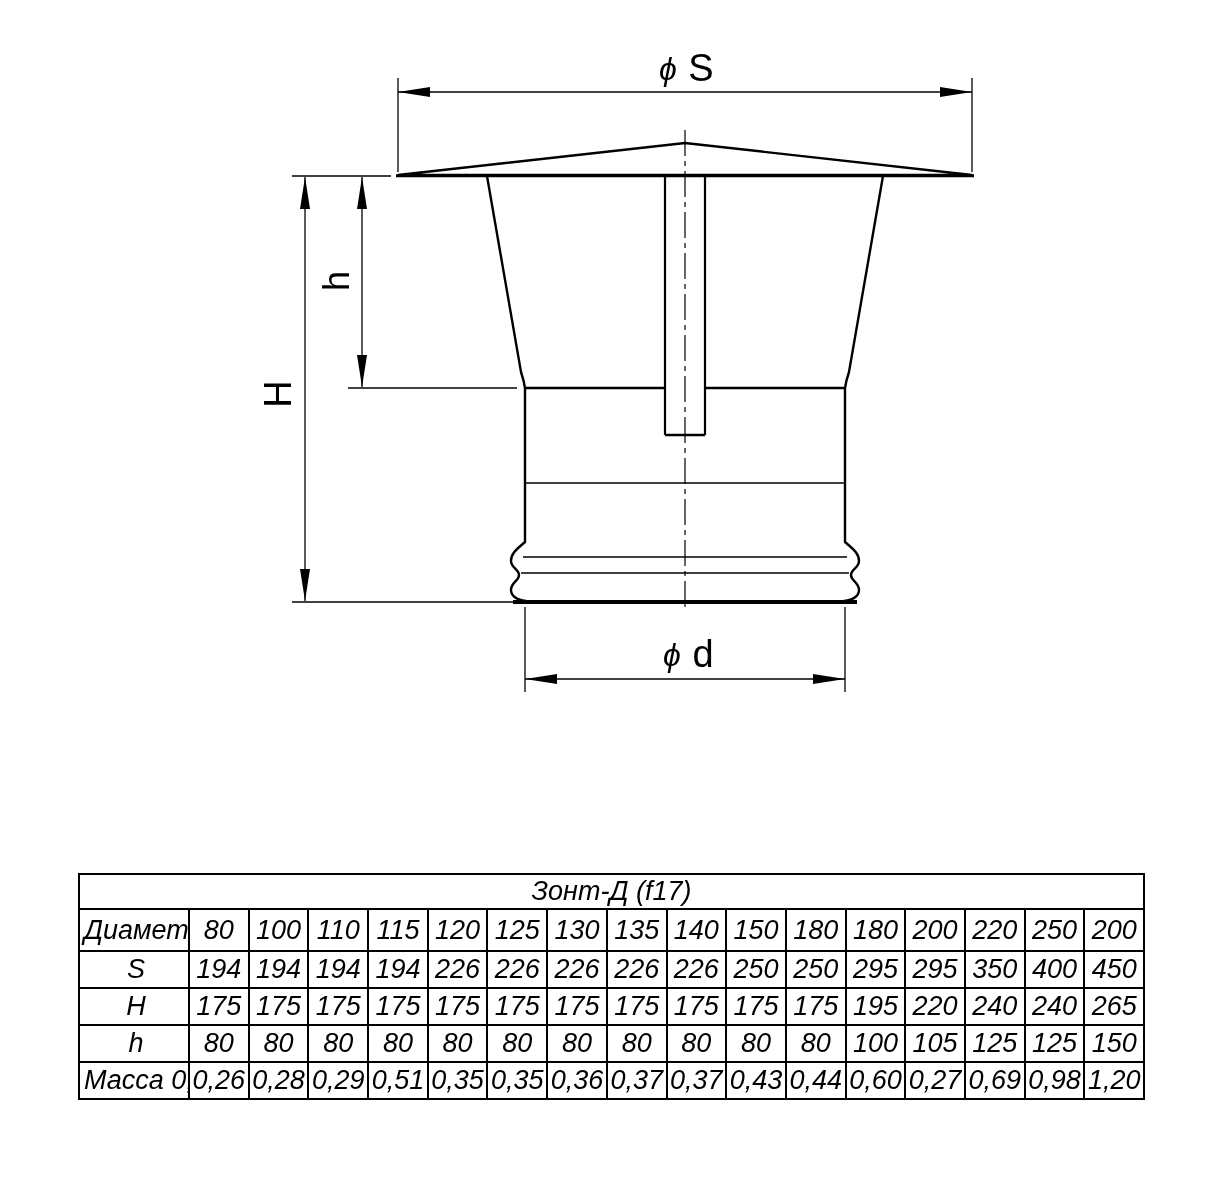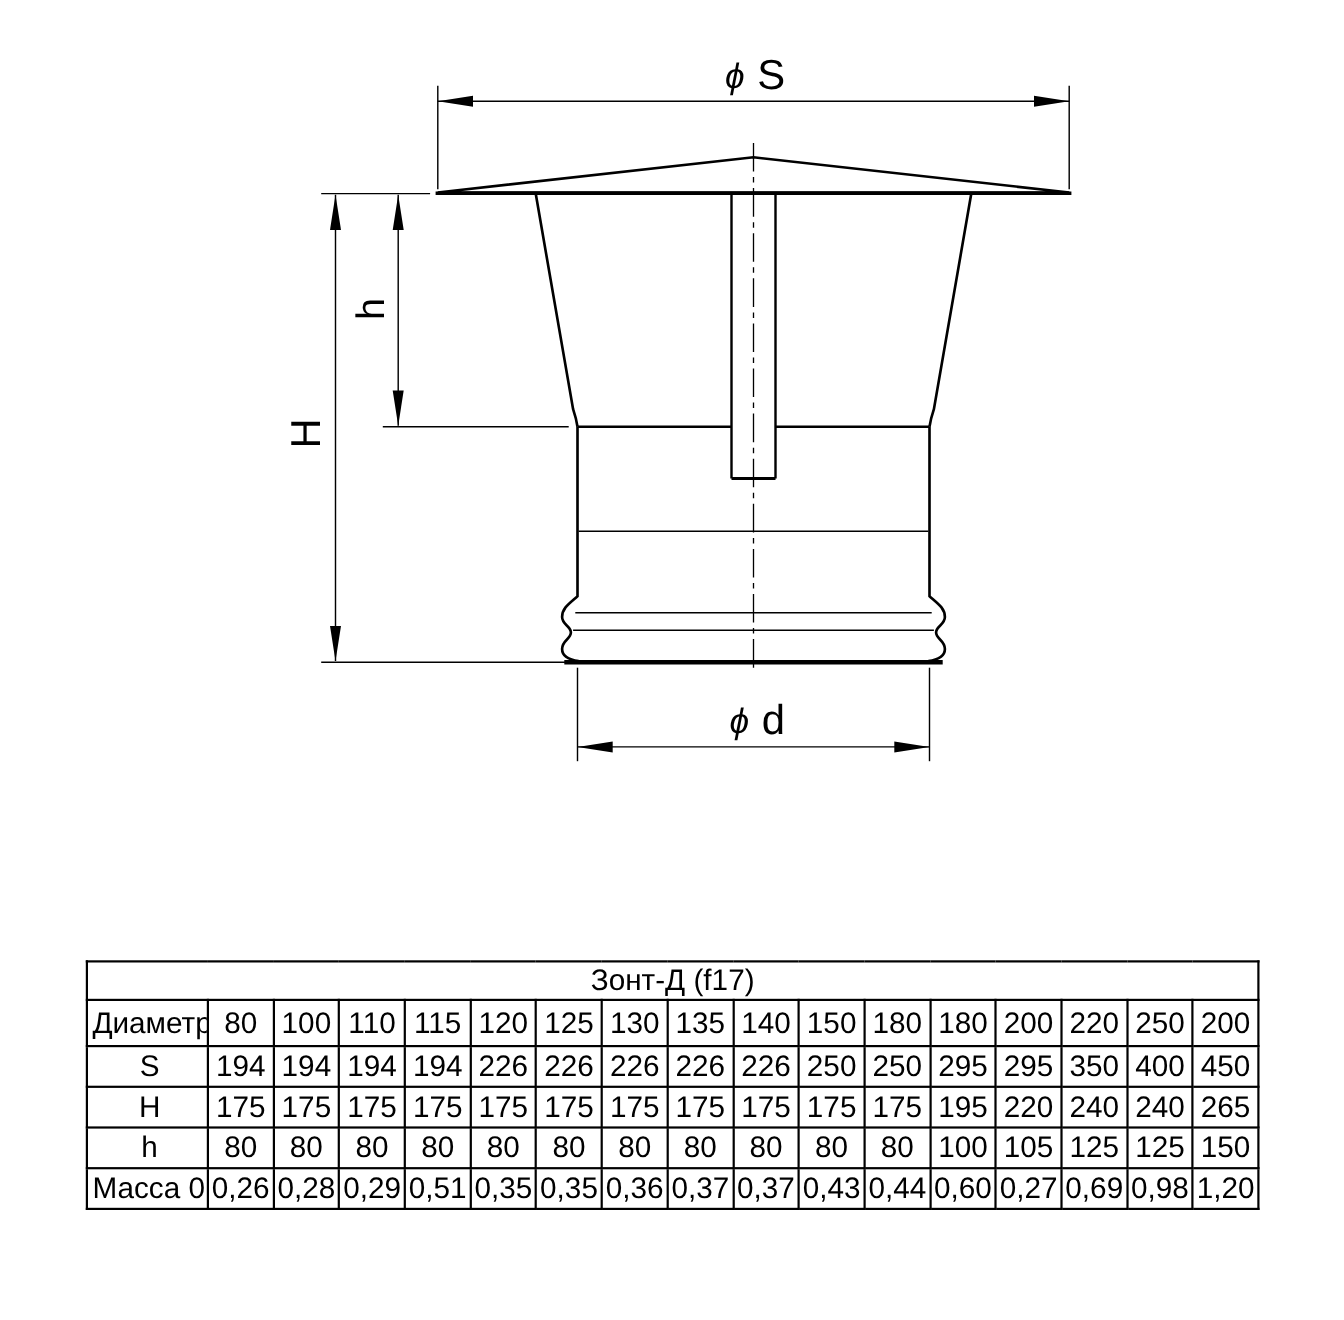--- a/index.html
+++ b/index.html
@@ -1,21 +1,21 @@
 <!DOCTYPE html>
 <html><head>
 <meta charset="utf-8">
 <style>
   html,body{margin:0;padding:0;background:#fff;}
   .canvas{position:relative;width:1222px;height:1200px;background:#ffffff;overflow:hidden;
           font-family:"Liberation Sans",sans-serif;color:#000;}
   svg text{font-family:"Liberation Sans",sans-serif;fill:#000;}
   .phi{font-style:italic;}
   
-  .spec-wrap{position:absolute;left:78px;top:873px;}
+  .spec-wrap{position:absolute;left:78px;top:873px;font-style:italic;}
   table.spec{border-collapse:collapse;table-layout:fixed;width:1067px;height:227px;
              font-size:27px;line-height:1;}
   table.spec td{border:2px solid #000;text-align:center;vertical-align:middle;
                 padding:0;white-space:nowrap;overflow:hidden;}
   table.spec td.lbl{text-align:center;padding-left:4px;}
   table.spec tr.r-title td{border:2px solid #000;}
   tr.r-title{height:35px;}
   tr.r-head{height:42px;}
   tr.r-data{height:37px;}
 </style>

